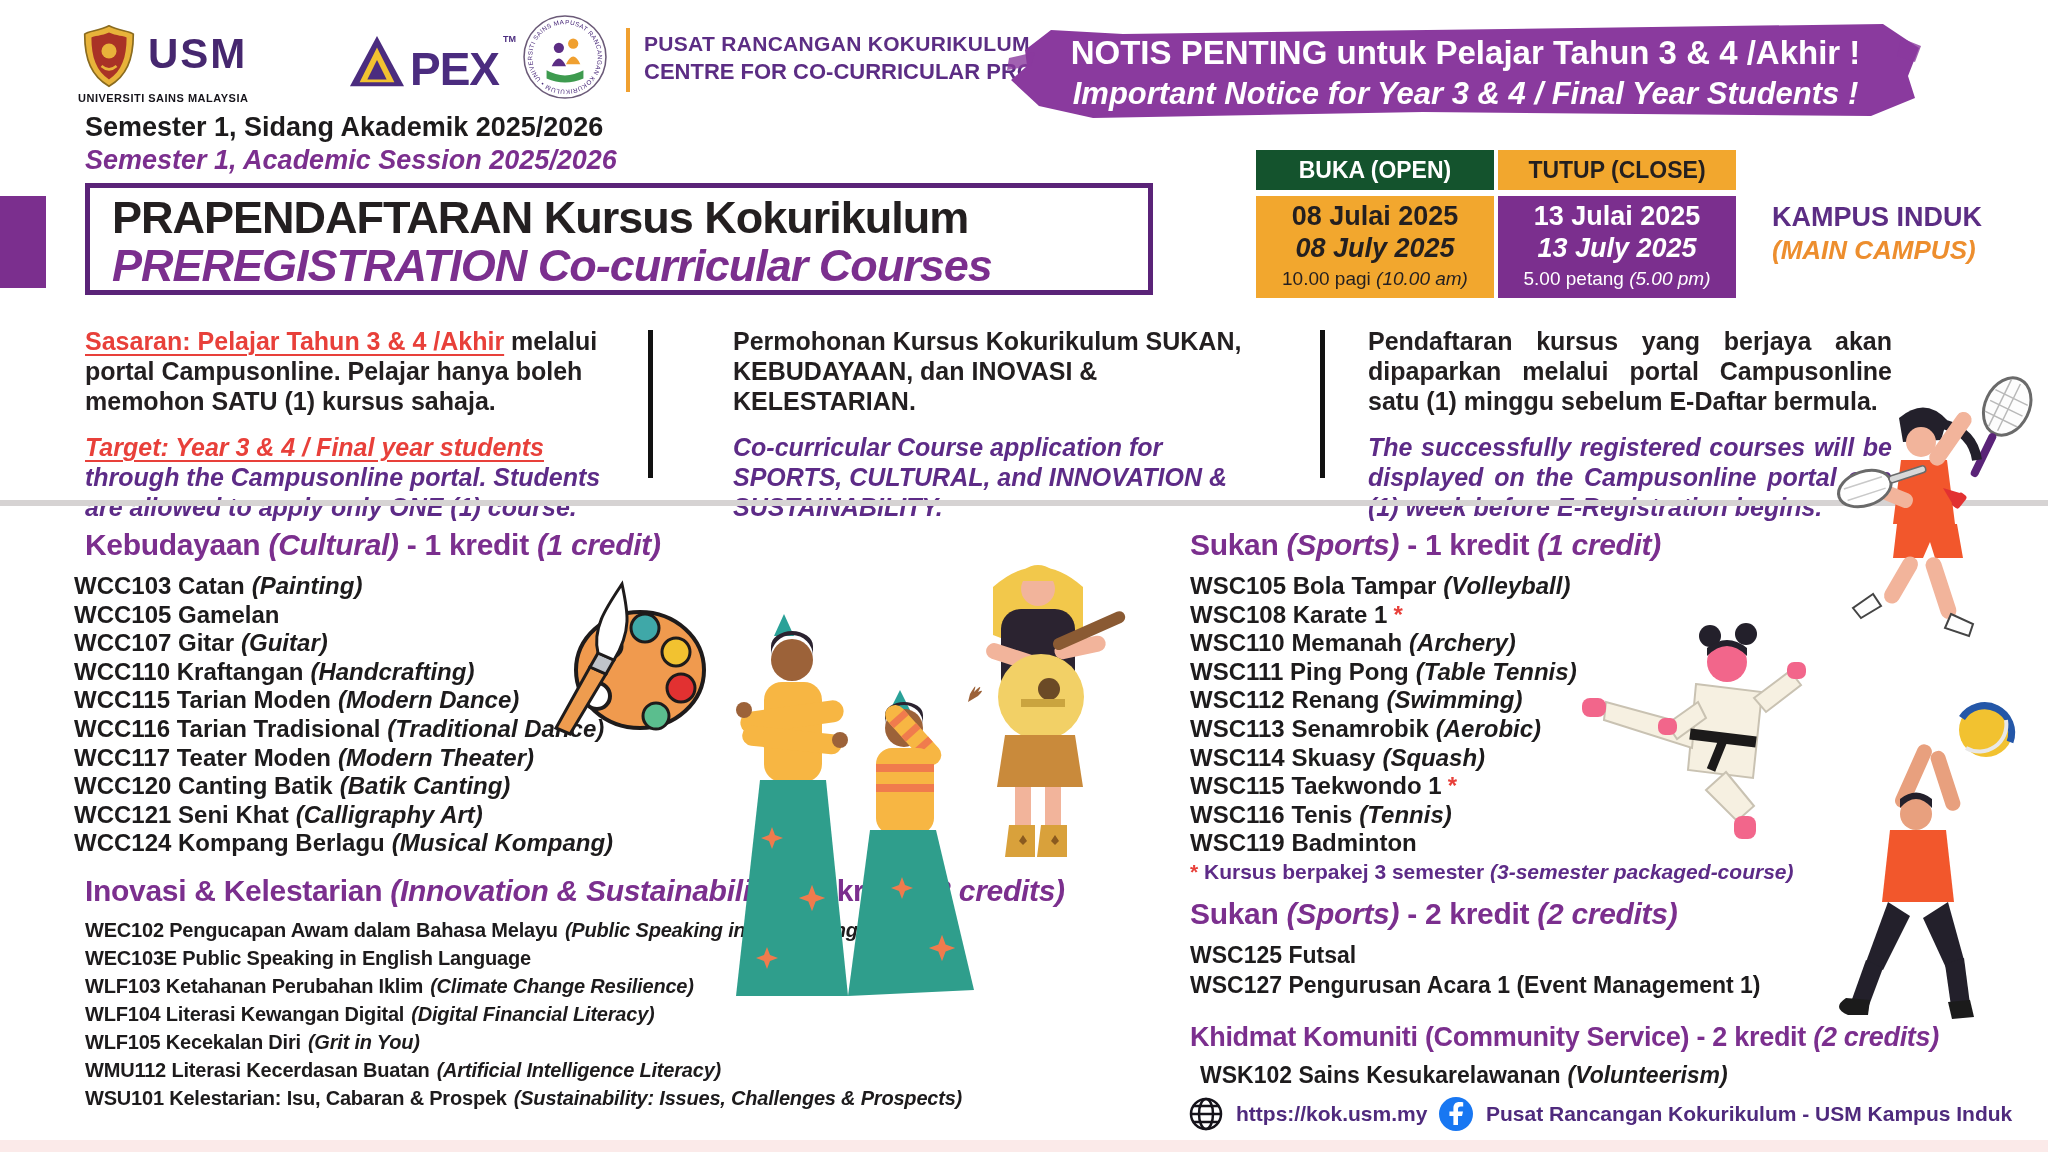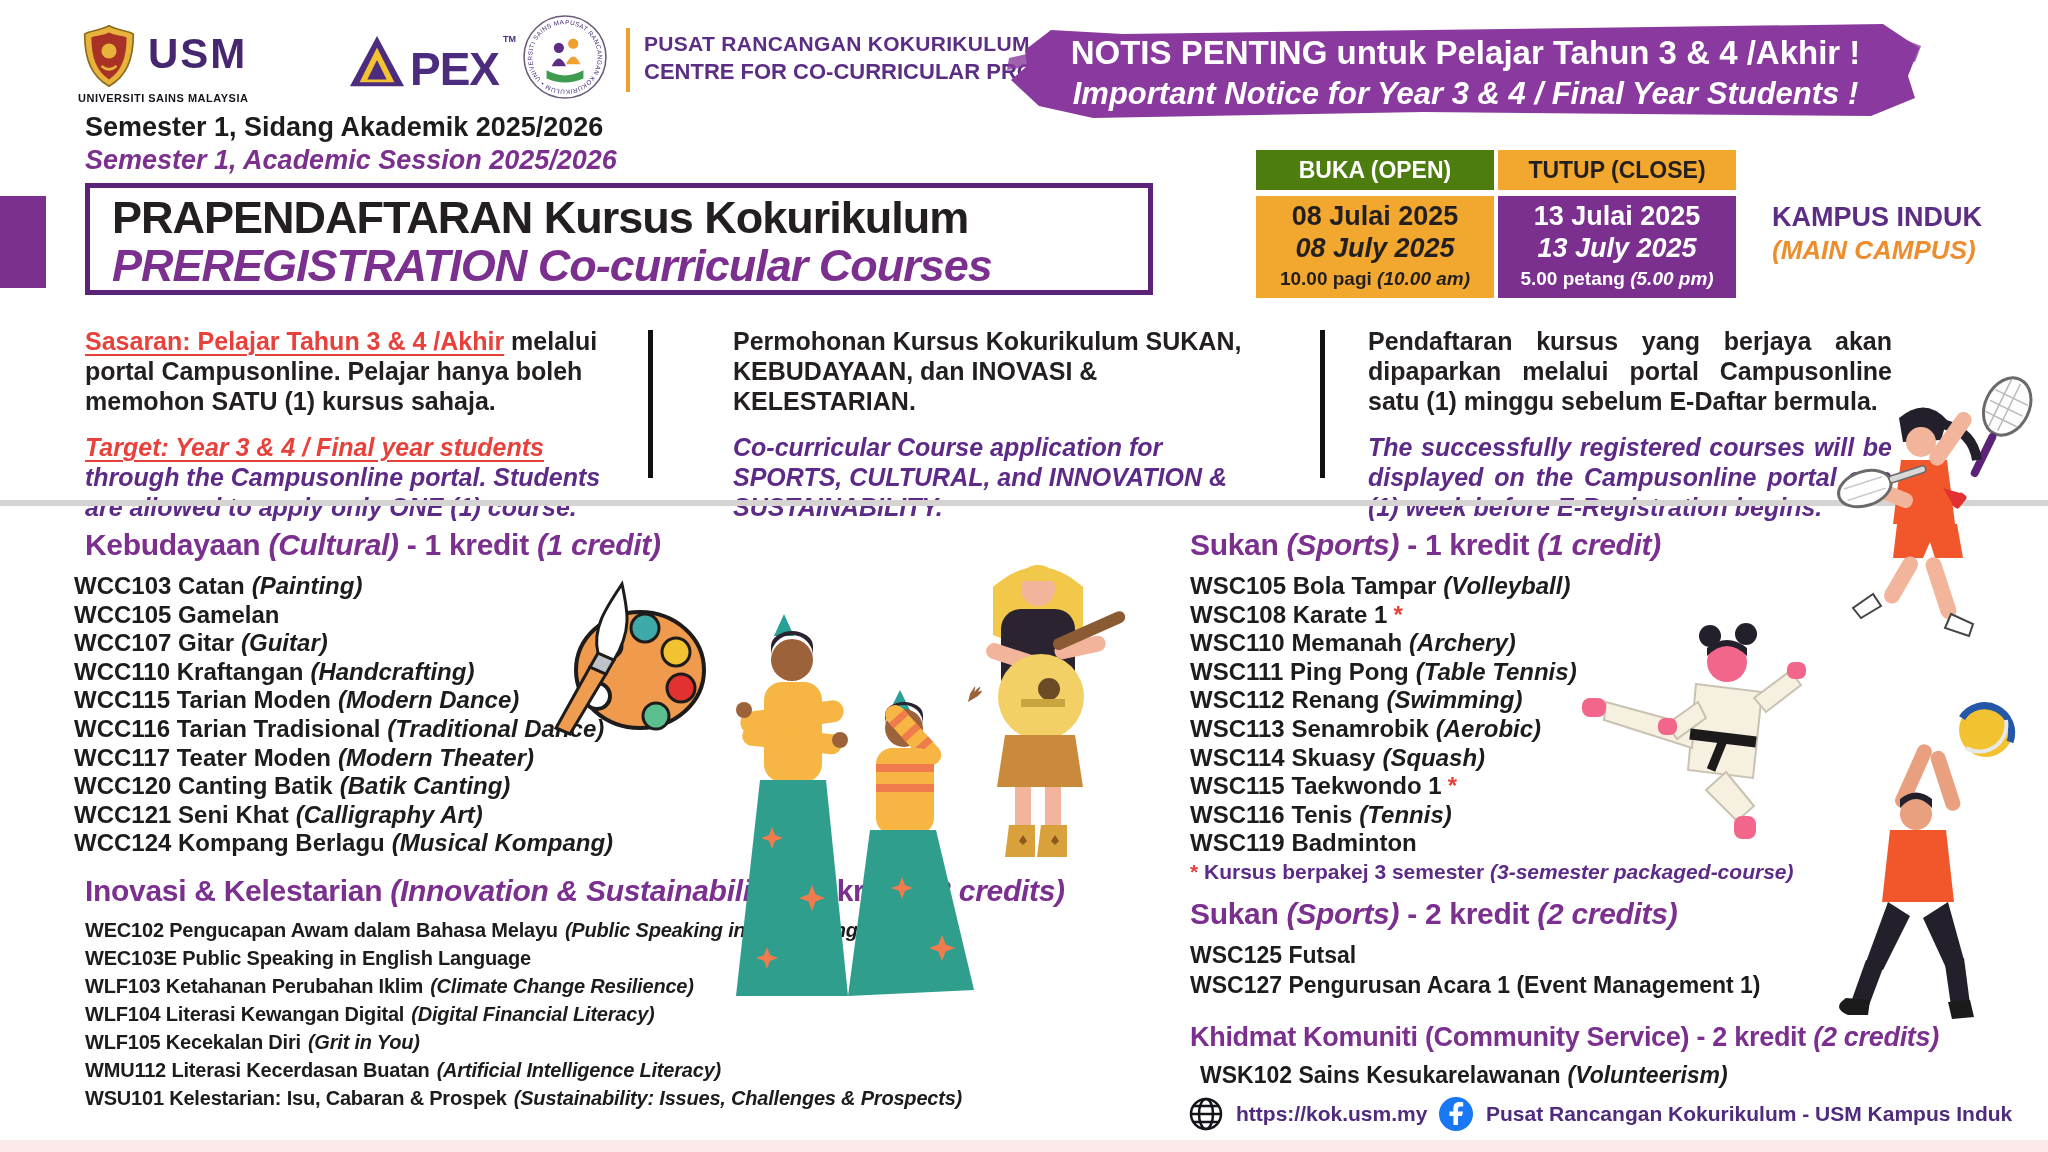--- a/index.html
+++ b/index.html
@@ -24,27 +24,27 @@
   .banner-ms{top:16px;font-size:33px;font-weight:800;}
   .banner-en{top:58px;font-size:31px;font-weight:700;font-style:italic;}
   
   .left-tab{left:0;top:196px;width:46px;height:92px;background:#7b2f8e;}
   .title-box{left:85px;top:183px;width:1068px;height:112px;border:5px solid #5a2378;box-sizing:border-box;padding:6px 0 0 22px;background:#fff;}
   .title-ms{font-size:45px;font-weight:800;color:#231f20;letter-spacing:-1px;line-height:1.06;}
   .title-en{font-size:45px;font-weight:800;font-style:italic;color:#7b2f8e;letter-spacing:-1px;line-height:1.06;}
   
   .sched-col{width:238px;}
   .sched-hdr{height:40px;line-height:40px;text-align:center;font-size:23px;font-weight:800;}
-  .hdr-open{background:#4d7c0f;color:#fff;}
+  .hdr-open{background:#14532d;color:#fff;}
   .hdr-close{background:#f2a72e;color:#231f20;}
   .sched-body{margin-top:6px;height:102px;text-align:center;padding-top:5px;box-sizing:border-box;}
   .body-open{background:#f2a72e;color:#231f20;}
   .body-close{background:#7b2f8e;color:#fff;}
   .sched-date{font-size:27px;font-weight:800;line-height:1.18;}
-  .sched-time{font-size:19px;font-weight:700;margin-top:3px;}
+  .sched-time{font-size:19px;font-weight:400;margin-top:3px;}
   .campus-ms{font-size:27px;font-weight:800;color:#5c2d84;}
   .campus-en{font-size:26px;font-weight:800;font-style:italic;color:#ed8e2e;margin-top:2px;}
   
   .info-col{font-size:25px;font-weight:800;line-height:1.2;color:#231f20;}
   .red-u{color:#e8403a;text-decoration:underline;text-underline-offset:4px;text-decoration-thickness:2px;}
   .purple-it{color:#5d2b87;font-style:italic;}
   .info-p2{margin-top:16px;}
   .v-div{width:5px;background:#111;}
   .just{text-align:justify;}
   .gray-hr{left:0;top:500px;width:2048px;height:6px;background:#d6d3d3;}

